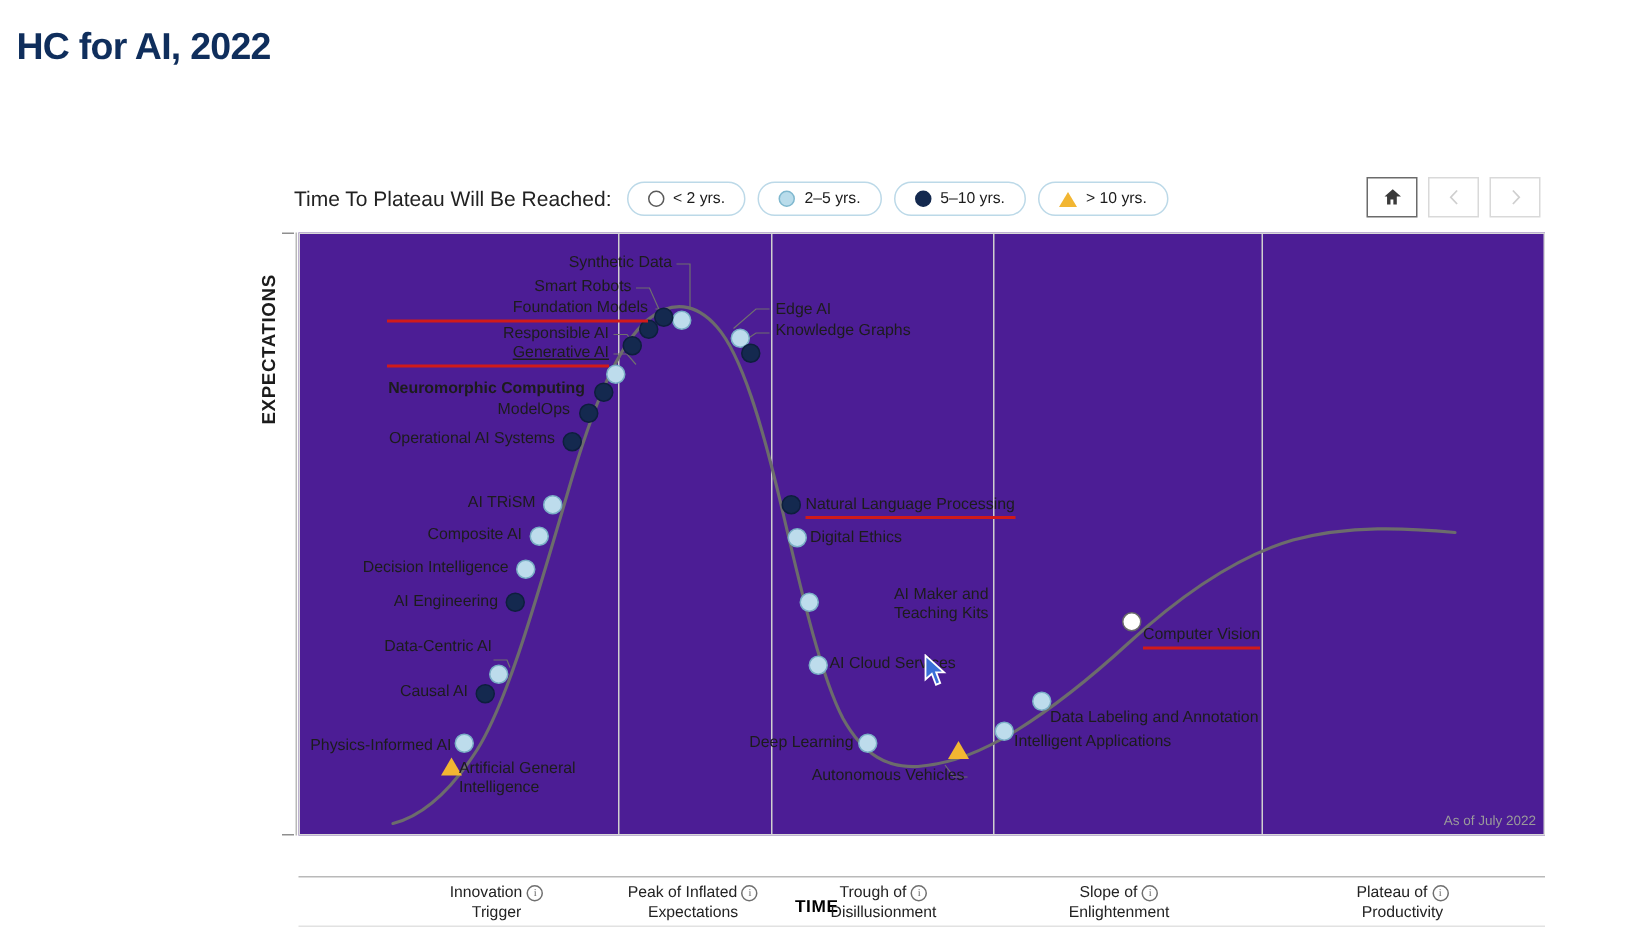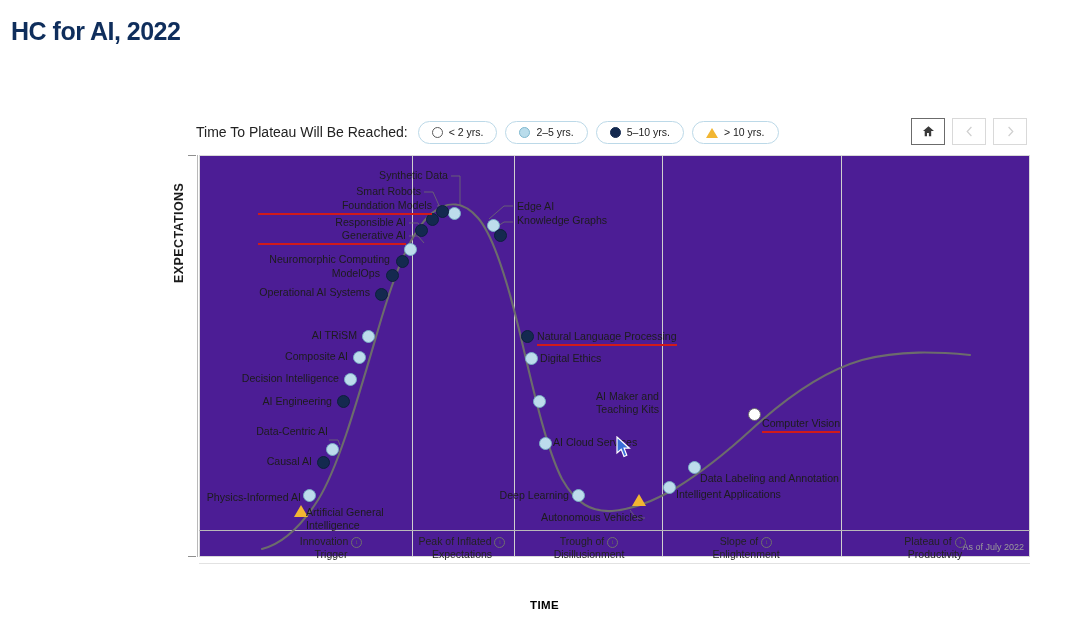--- a/index.html
+++ b/index.html
@@ -197,21 +197,21 @@
     font-size: 11.5px;
     font-weight: bold;
     letter-spacing: 0.4px;
     color: #000000;
   }
 
   
   #phase-strip {
     position: absolute;
     left: 199px;
-    top: 530px;
+    top: 584px;
     width: 831px;
     height: 34px;
     border-top: 1px solid #b9b9b9;
     border-bottom: 1px solid #e2e2e2;
     box-sizing: border-box;
   }
   .phase-label {
     position: absolute;
     top: 4px;
     text-align: center;
@@ -447,22 +447,22 @@
 <div class="dot c-light" style="left:572px; top:489px;"></div>
 <div class="dot c-tri" style="left:632px; top:494px;"></div>
 <div class="dot c-light" style="left:663px; top:481px;"></div>
 <div class="dot c-light" style="left:688px; top:461px;"></div>
 <div class="dot c-hollow" style="left:748px; top:408px;"></div>
 
 <div class="plabel right" style="left:300px; top:169px; width:148px;">Synthetic Data</div>
 <div class="plabel right" style="left:268px; top:185px; width:153px;">Smart Robots</div>
 <div class="plabel right hl" style="left:258px; top:199px; width:174px;">Foundation Models</div>
 <div class="plabel right" style="left:258px; top:216px; width:148px;">Responsible AI</div>
-<div class="plabel right hl" style="left:258px; top:229px; width:148px;">Generative AI</div>
-<div class="plabel right" style="left:232px; top:253px; width:158px;">Neuromorphic Computing</div>
+<div class="plabel right hl" style="left:258px; top:229px; width:148px;text-decoration:underline;">Generative AI</div>
+<div class="plabel right" style="left:232px; top:253px; width:158px;font-weight:bold;">Neuromorphic Computing</div>
 <div class="plabel right" style="left:232px; top:267px; width:148px;">ModelOps</div>
 <div class="plabel right" style="left:220px; top:286px; width:150px;">Operational AI Systems</div>
 <div class="plabel right" style="left:252px; top:329px; width:105px;">AI TRiSM</div>
 <div class="plabel right" style="left:232px; top:350px; width:116px;">Composite AI</div>
 <div class="plabel right" style="left:218px; top:372px; width:121px;">Decision Intelligence</div>
 <div class="plabel right" style="left:222px; top:395px; width:110px;">AI Engineering</div>
 <div class="plabel right" style="left:218px; top:425px; width:110px;">Data-Centric AI</div>
 <div class="plabel right" style="left:222px; top:455px; width:90px;">Causal AI</div>
 <div class="plabel right" style="left:183px; top:491px; width:118px;">Physics-Informed AI</div>
 <div class="plabel left wrap" style="left:306px; top:506px;">Artificial General Intelligence</div>

